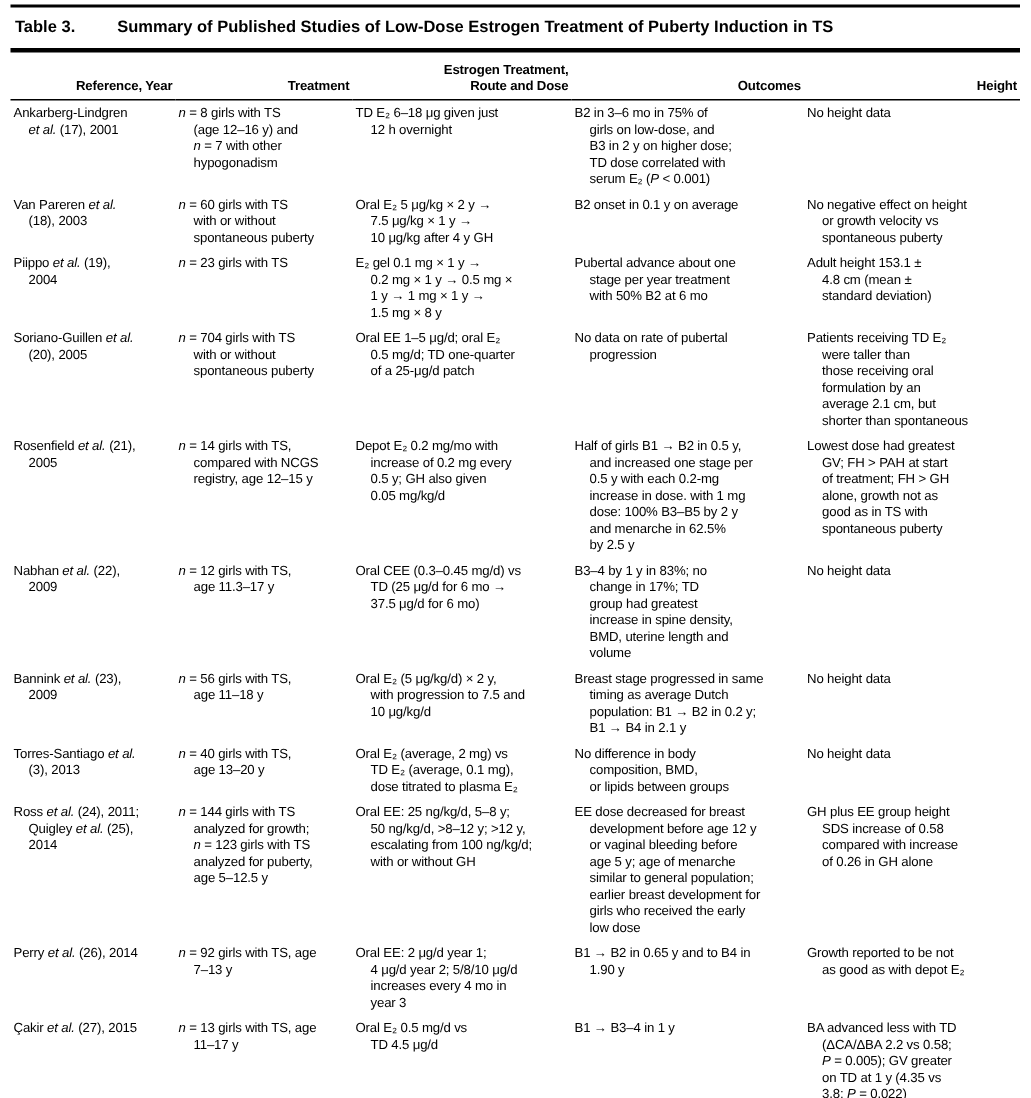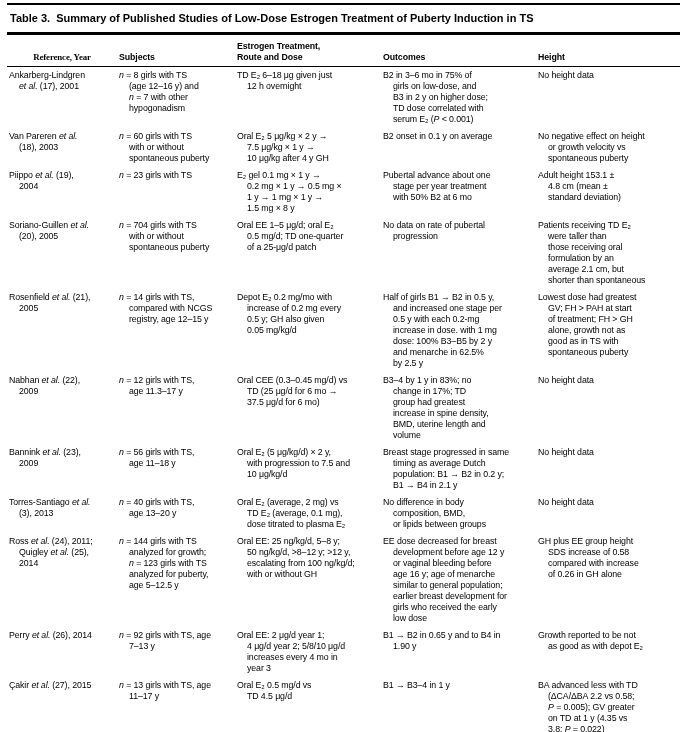--- a/index.html
+++ b/index.html
@@ -4,32 +4,32 @@
 <style>
   html,body{margin:0;padding:0;background:#ffffff;}
   body{width:687px;font-family:"Liberation Sans",sans-serif;color:#000;}
   .page{padding:3px 7px 6px 7px;}
   .title-block{
     border-top:2px solid #000;
     border-bottom:3px solid #000;
     padding:7px 3px 8px 3px;
     font-size:11px;font-weight:bold;
   }
-  .title-label{margin-right:6px;}
+  .title-label{margin-right:28px;}
   table.study-table{
     border-collapse:collapse;table-layout:fixed;width:100%;
     border-bottom:2.5px solid #000;
   }
   col.c1{width:110px}col.c2{width:118px}col.c3{width:146px}col.c4{width:155px}col.c5{width:144px}
   thead tr{border-bottom:1px solid #000;}
   th{
-    font-size:8.8px;font-weight:bold;text-align:left;vertical-align:bottom;
+    font-size:8.8px;font-weight:bold;text-align:right;vertical-align:bottom;
     padding:6px 2px 4px 2px;white-space:pre-line;letter-spacing:-0.1px;line-height:10.5px;
   }
-  th.first{text-align:center;padding-left:2px;font-family:Liberation Serif, serif;}
+  th.first{text-align:right;padding-left:2px;}
   td{
     font-size:8.8px;line-height:11px;vertical-align:top;
     padding:3px 2px 3px 12px;text-indent:-10px;
     white-space:pre-line;letter-spacing:-0.1px;
   }
 </style>
 </head>
 <body>
 
 <div class="page">
@@ -40,21 +40,21 @@
     <colgroup>
       <col class="c1">
         <col class="c2">
         <col class="c3">
         <col class="c4">
         <col class="c5">
     </colgroup>
     <thead>
       <tr>
           <th class="first">Reference, Year</th>
-          <th>Subjects</th>
+          <th>Treatment</th>
           <th>Estrogen Treatment,
 Route and Dose</th>
           <th>Outcomes</th>
           <th>Height</th>
         </tr>
     </thead>
     <tbody>
         <tr>
           <td>Ankarberg-Lindgren
 <i>et al.</i> (17), 2001</td>
@@ -194,21 +194,21 @@
 <i>n</i> = 123 girls with TS
 analyzed for puberty,
 age 5–12.5 y</td>
           <td>Oral EE: 25 ng/kg/d, 5–8 y;
 50 ng/kg/d, &gt;8–12 y; &gt;12 y,
 escalating from 100 ng/kg/d;
 with or without GH</td>
           <td>EE dose decreased for breast
 development before age 12 y
 or vaginal bleeding before
-age 16 y; age of menarche
+age 5 y; age of menarche
 similar to general population;
 earlier breast development for
 girls who received the early
 low dose</td>
           <td>GH plus EE group height
 SDS increase of 0.58
 compared with increase
 of 0.26 in GH alone</td>
         </tr>
         <tr>

